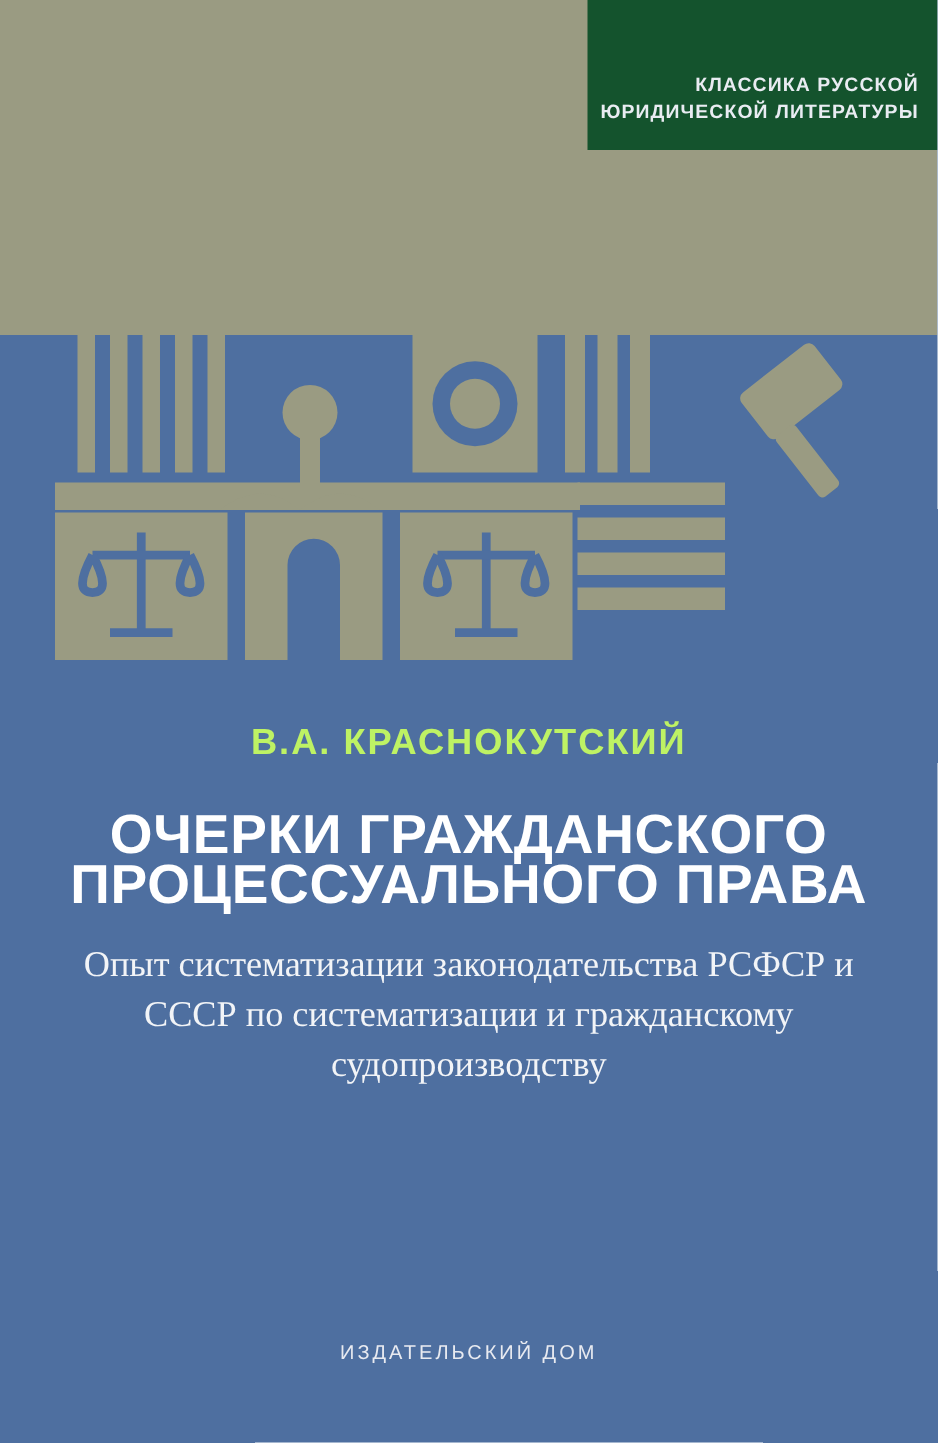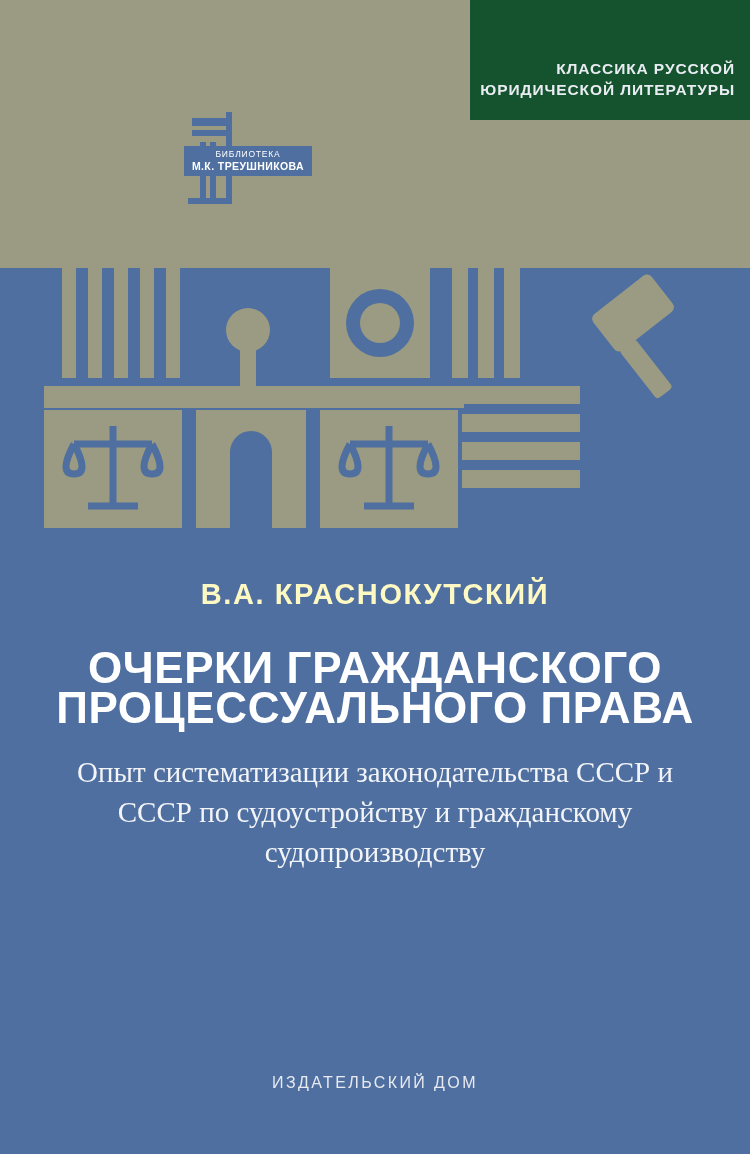--- a/index.html
+++ b/index.html
@@ -71,21 +71,21 @@
     height: 290px;
   }
   .icon-strip svg { display: block; }
 
   
   .author {
     position: absolute;
     left: 0; right: 0;
     top: 578px;
     text-align: center;
-    color: #fef9c3;
+    color: #bef264;
     font-size: 29px;
     font-weight: bold;
     letter-spacing: 1.6px;
   }
   .title {
     position: absolute;
     left: 40px; right: 40px;
     top: 648px;
     text-align: center;
     color: #ffffff;
@@ -131,37 +131,20 @@
 <body>
 
 <div class="cover">
 
   <div class="band-olive"></div>
 
   <div class="series-tab">
     <div class="series-text">КЛАССИКА РУССКОЙ ЮРИДИЧЕСКОЙ ЛИТЕРАТУРЫ</div>
   </div>
 
-  <div class="logo">
-    <svg width="160" height="100" viewBox="0 0 160 100" xmlns="http://www.w3.org/2000/svg">
-
-      <g fill="#4e6fa0">
-        <path d="M22 6 L56 6 L56 14 L22 14 Z"></path>
-        <path d="M22 18 L56 18 L56 24 L22 24 Z"></path>
-        <path d="M56 0 L62 0 L62 92 L56 92 Z"></path>
-        <path d="M30 30 L36 30 L36 92 L30 92 Z"></path>
-        <path d="M40 30 L46 30 L46 92 L40 92 Z"></path>
-        <path d="M18 86 L62 86 L62 92 L18 92 Z"></path>
-      </g>
-
-      <rect x="14" y="34" width="128" height="30" fill="#4e6fa0"></rect>
-      <text x="78" y="45" text-anchor="middle" fill="#ffffff" font-family="Liberation Sans, sans-serif" font-size="8.5" letter-spacing="0.8">БИБЛИОТЕКА</text>
-      <text x="78" y="58" text-anchor="middle" fill="#ffffff" font-family="Liberation Sans, sans-serif" font-size="10.5" font-weight="bold" letter-spacing="0.4">М.К. ТРЕУШНИКОВА</text>
-    </svg>
-  </div>
 
   <div class="band-blue"></div>
 
   <div class="icon-strip">
     <svg width="750" height="290" viewBox="0 0 750 290" xmlns="http://www.w3.org/2000/svg">
 
       <g fill="#9a9b82">
         <rect x="62" y="10" width="14" height="110"></rect>
         <rect x="88" y="10" width="14" height="110"></rect>
         <rect x="114" y="10" width="14" height="110"></rect>
@@ -228,19 +211,19 @@
         <rect x="462" y="184" width="118" height="18"></rect>
         <rect x="462" y="212" width="118" height="18"></rect>
       </g>
     </svg>
   </div>
 
   <div class="author">В.А. КРАСНОКУТСКИЙ</div>
 
   <div class="title">ОЧЕРКИ ГРАЖДАНСКОГО ПРОЦЕССУАЛЬНОГО ПРАВА</div>
 
-  <div class="subtitle">Опыт систематизации законодательства СССР и СССР по судоустройству и гражданскому судопроизводству</div>
+  <div class="subtitle">Опыт систематизации законодательства РСФСР и СССР по систематизации и гражданскому судопроизводству</div>
 
   <div class="publisher">
     <div class="pub-line">ИЗДАТЕЛЬСКИЙ ДОМ</div>
   </div>
 
 </div>
 
 </body></html>

